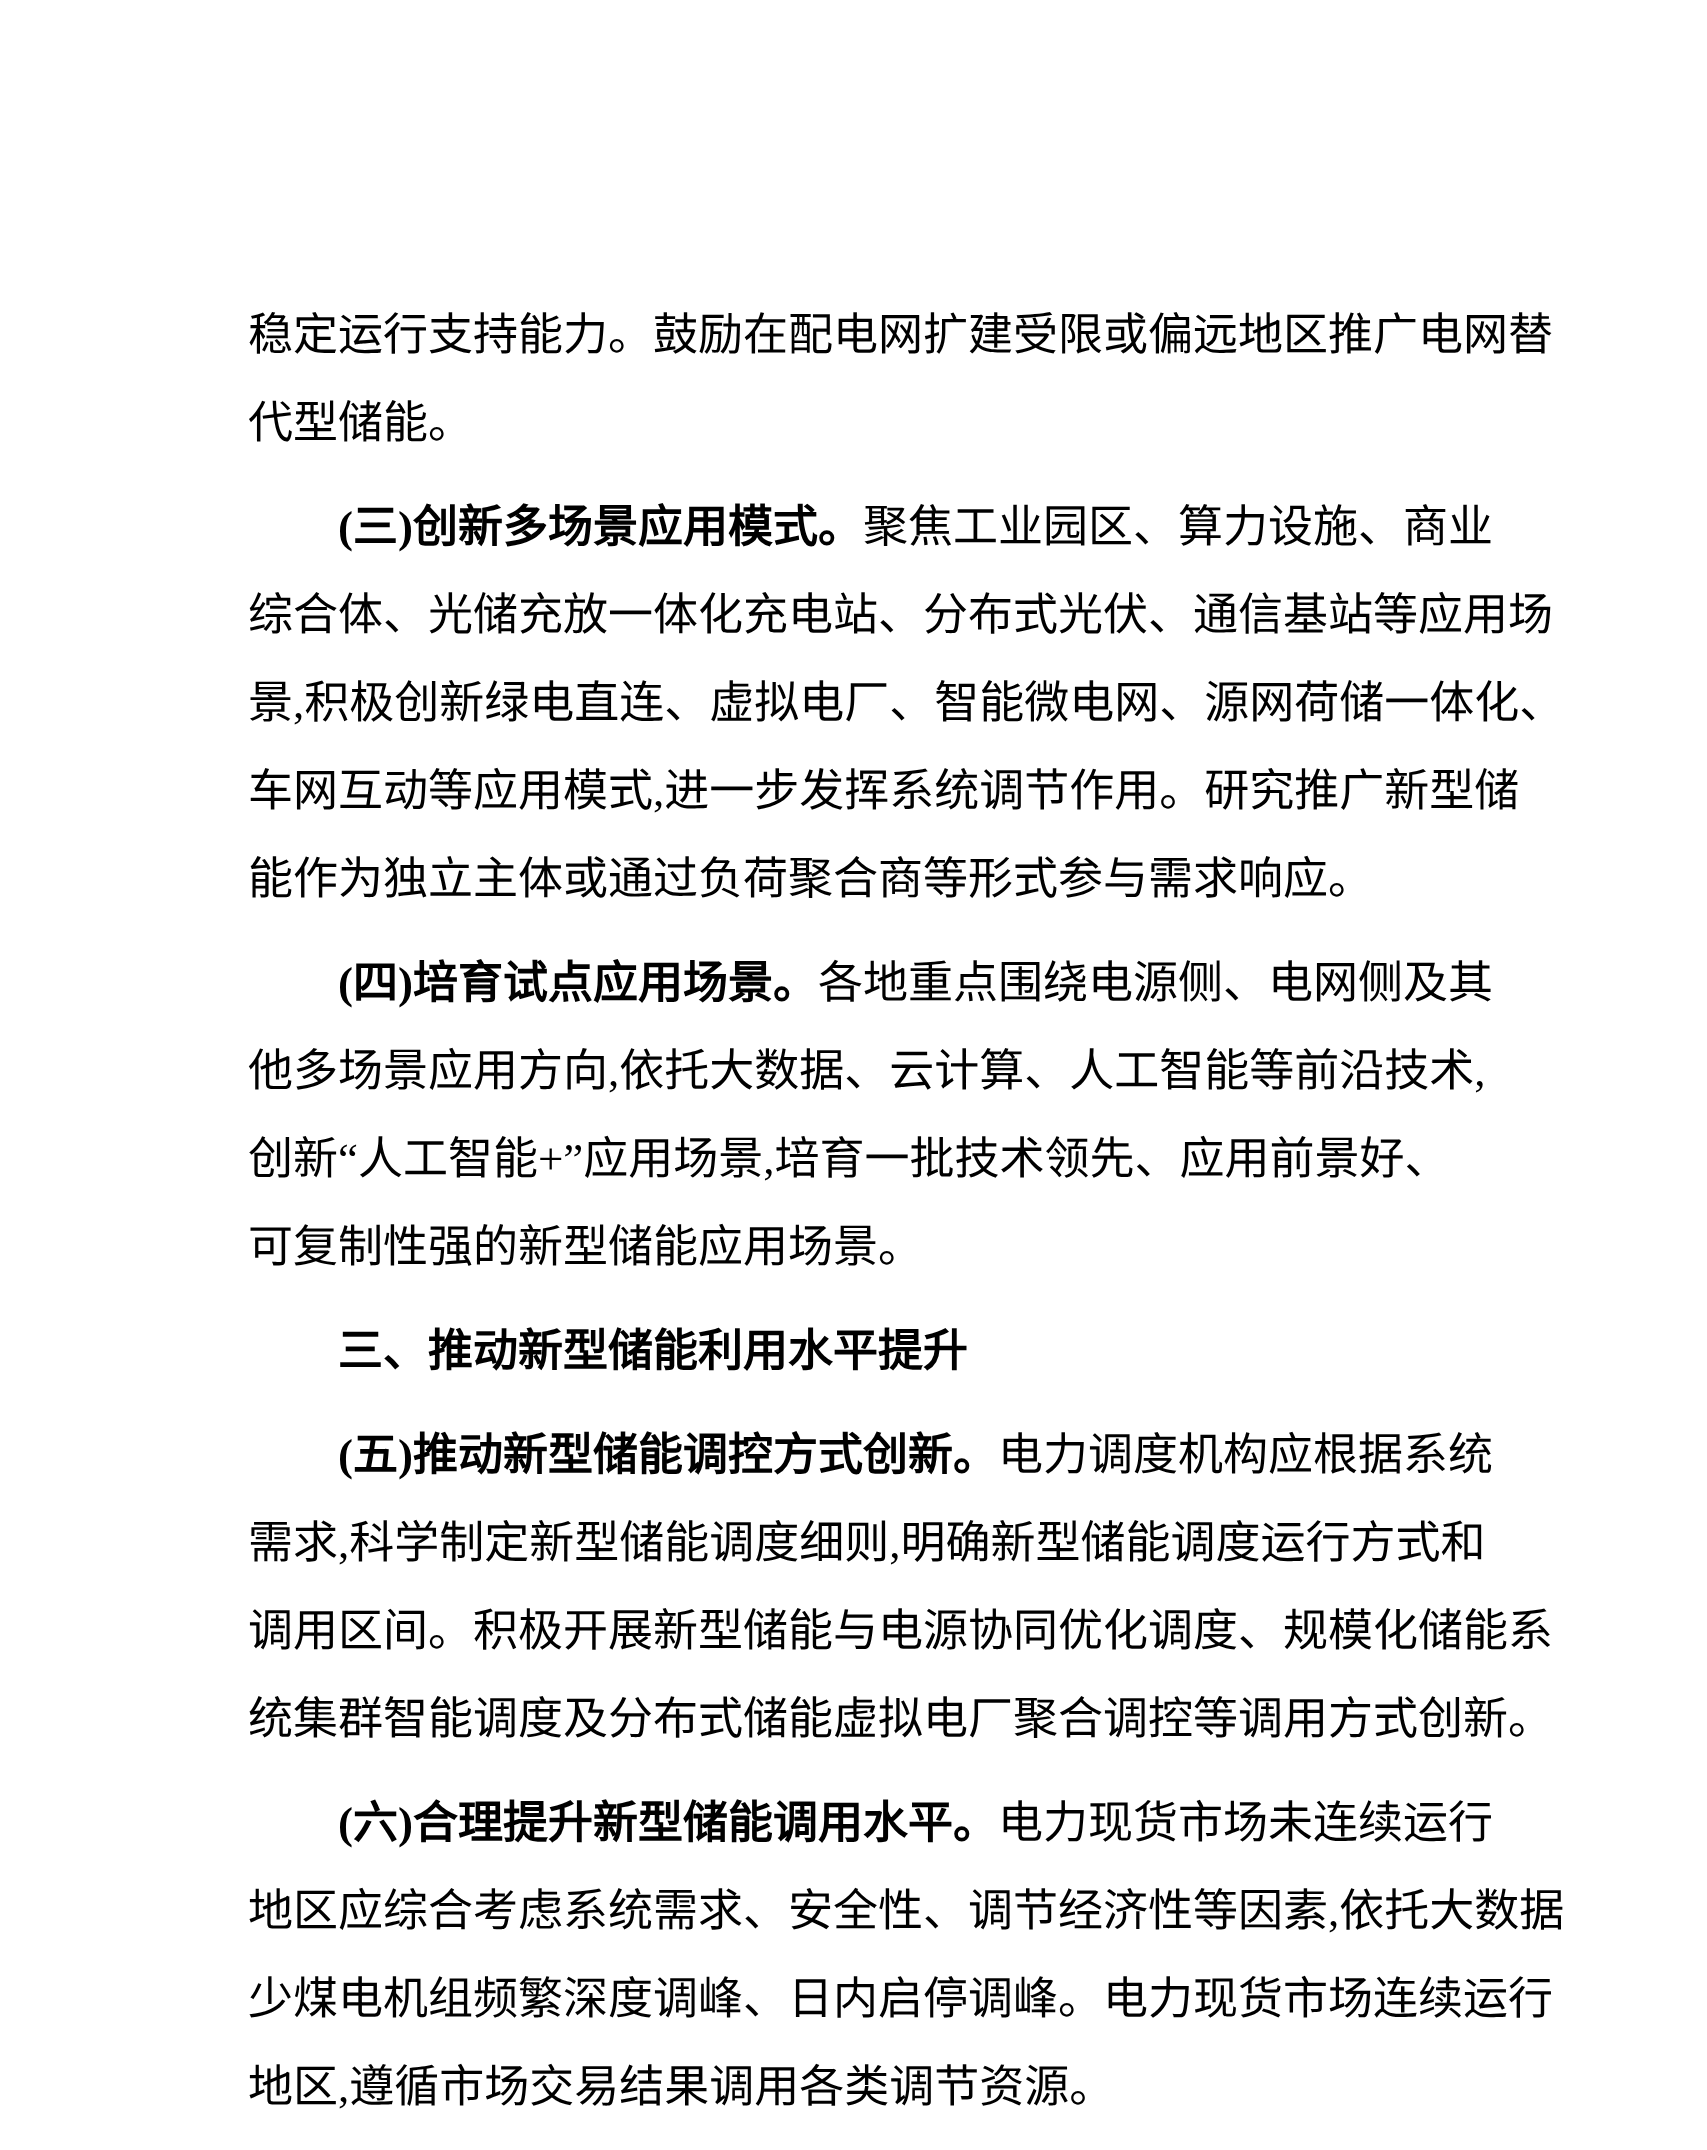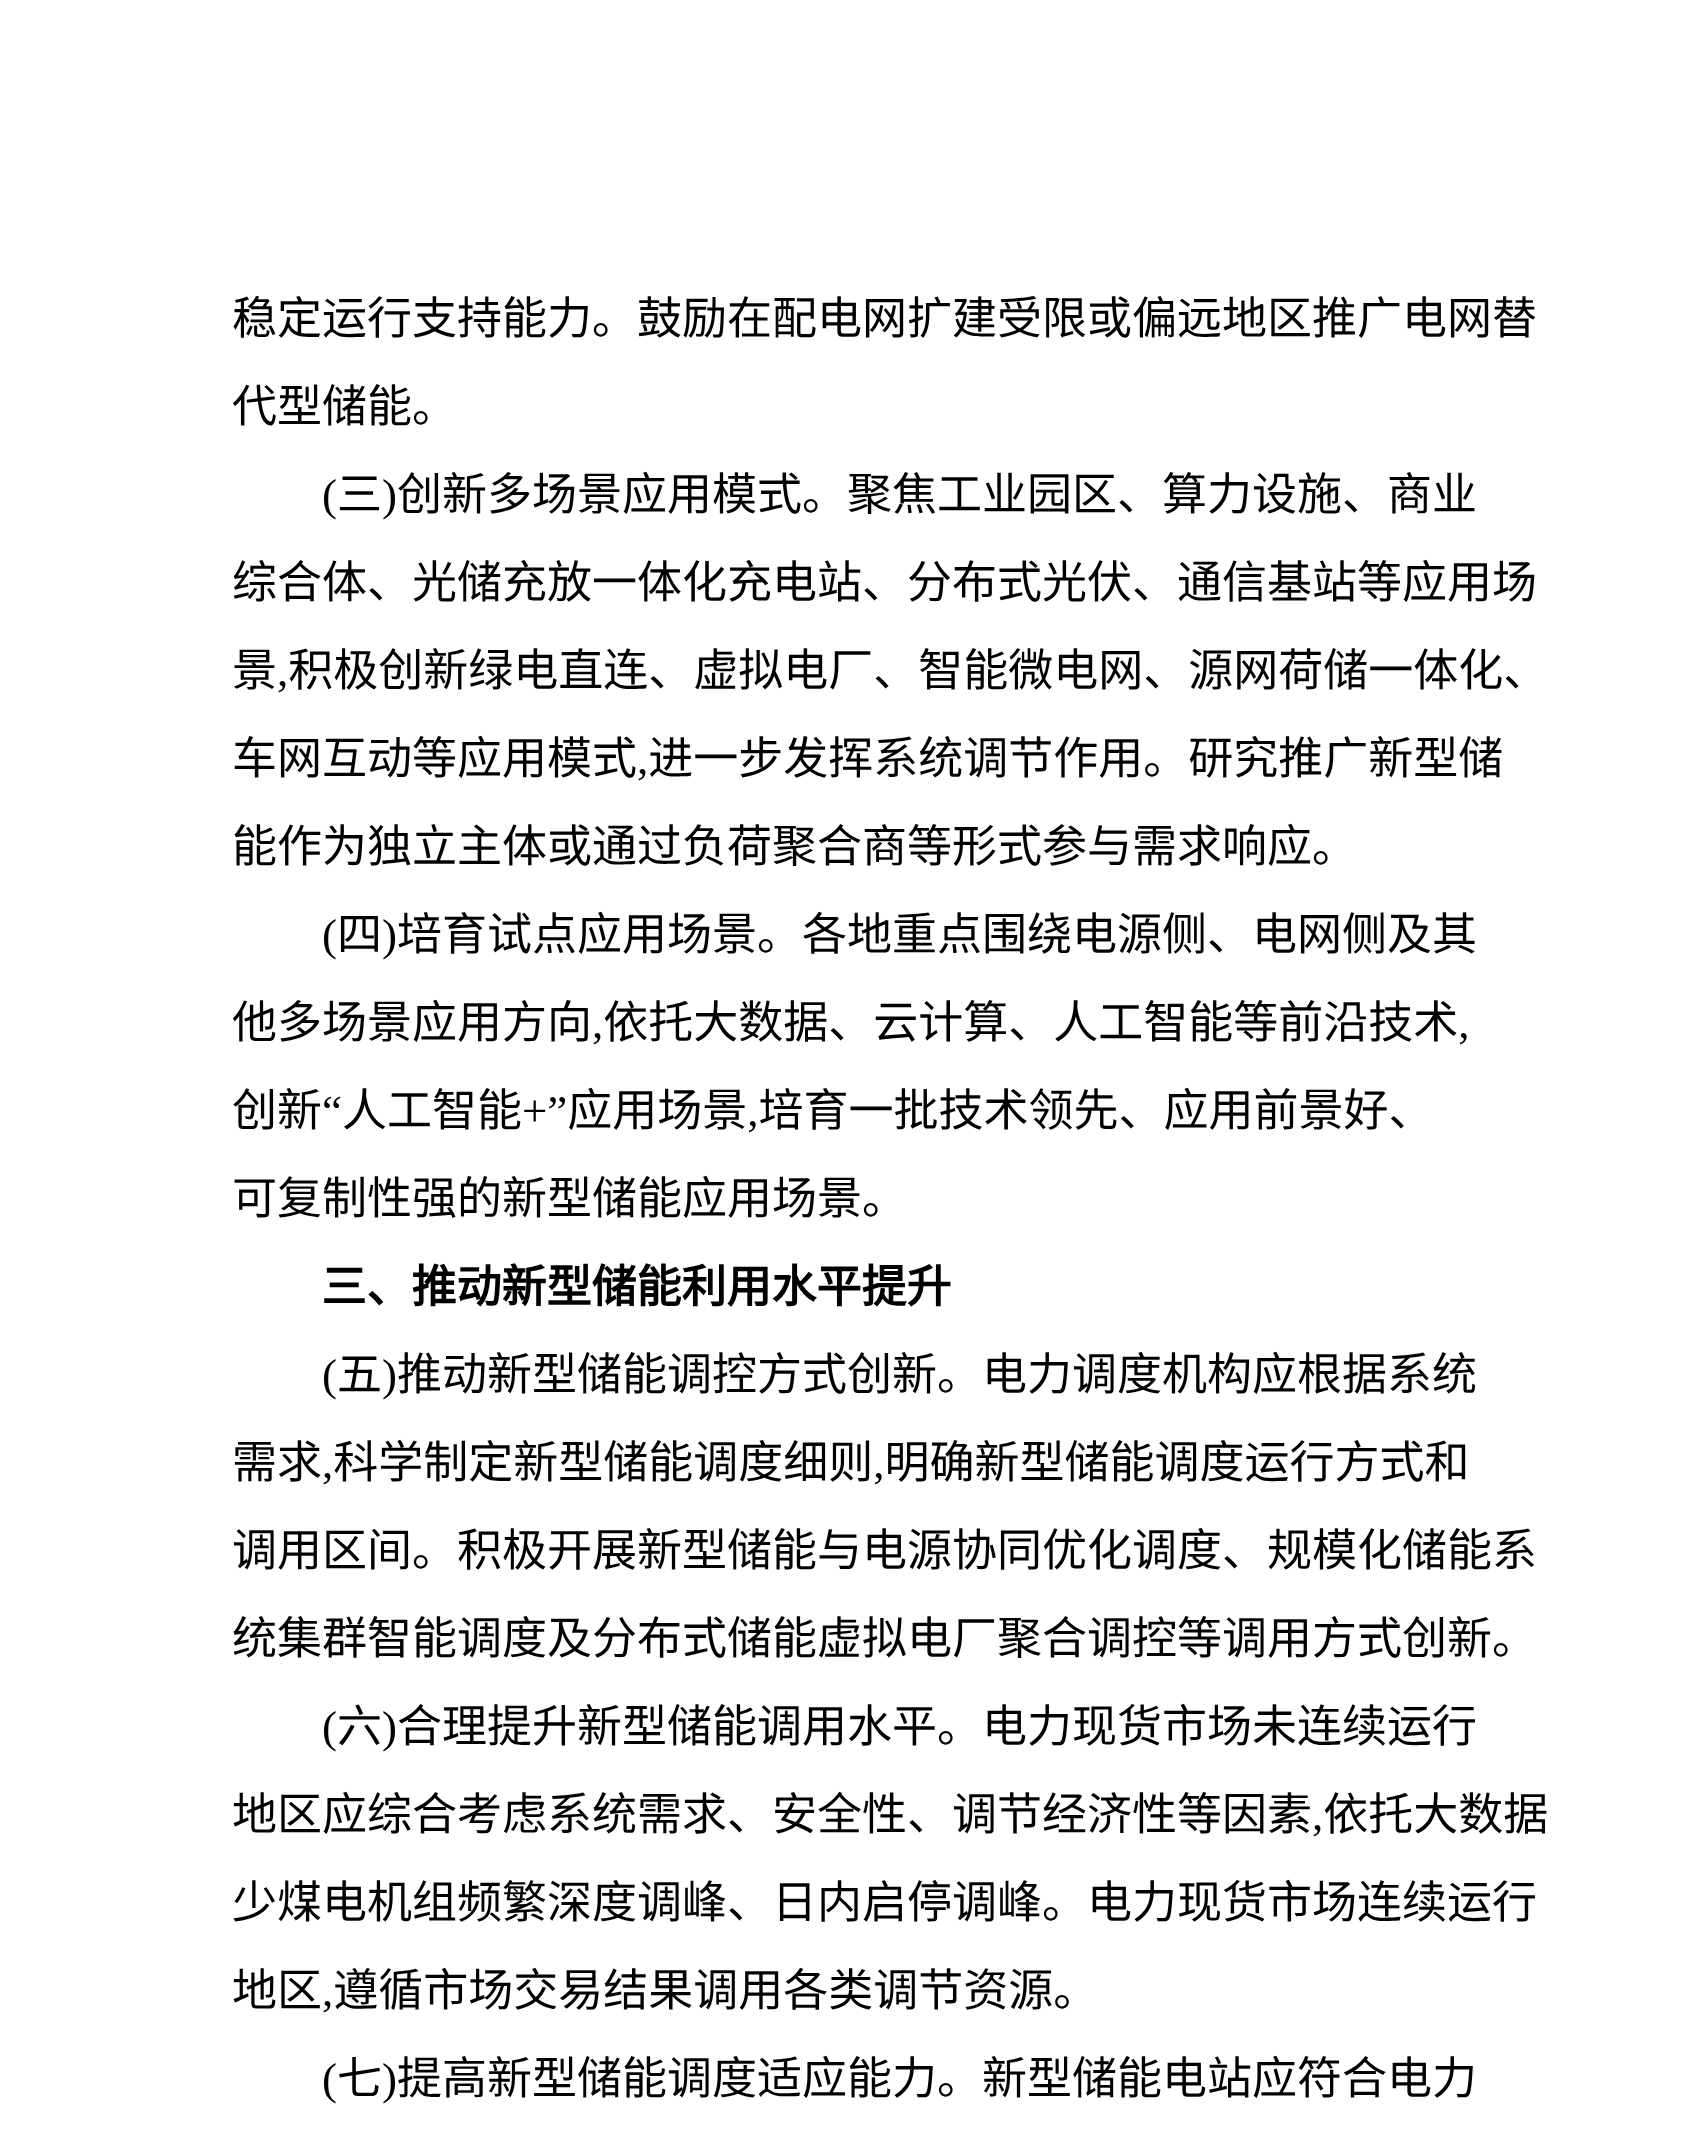--- a/index.html
+++ b/index.html
@@ -14,40 +14,40 @@
     background: #ffffff;
     overflow: hidden;
   }
   .content {
     position: absolute;
     left: 232px;
     top: 275px;
     width: 1269px;
   }
   .para {
-    margin: 0;
+    margin: 16px;
     padding: 0;
   }
   .line {
     height: 88px;
     line-height: 88px;
     font-size: 45px;
     color: #000000;
     font-family: "Liberation Serif", "DejaVu Serif", serif;
     white-space: nowrap;
     letter-spacing: 0;
   }
   .line.indent {
     text-indent: 90px;
   }
   .seg-normal {
     font-weight: 400;
   }
   .seg-lead {
-    font-weight: 400;
+    font-weight: 700;
   }
   .seg-heading {
     font-family: "Liberation Sans", "DejaVu Sans", sans-serif;
     font-weight: 700;
   }
 </style>
 </head>
 <body>
 
 <div class="page">

